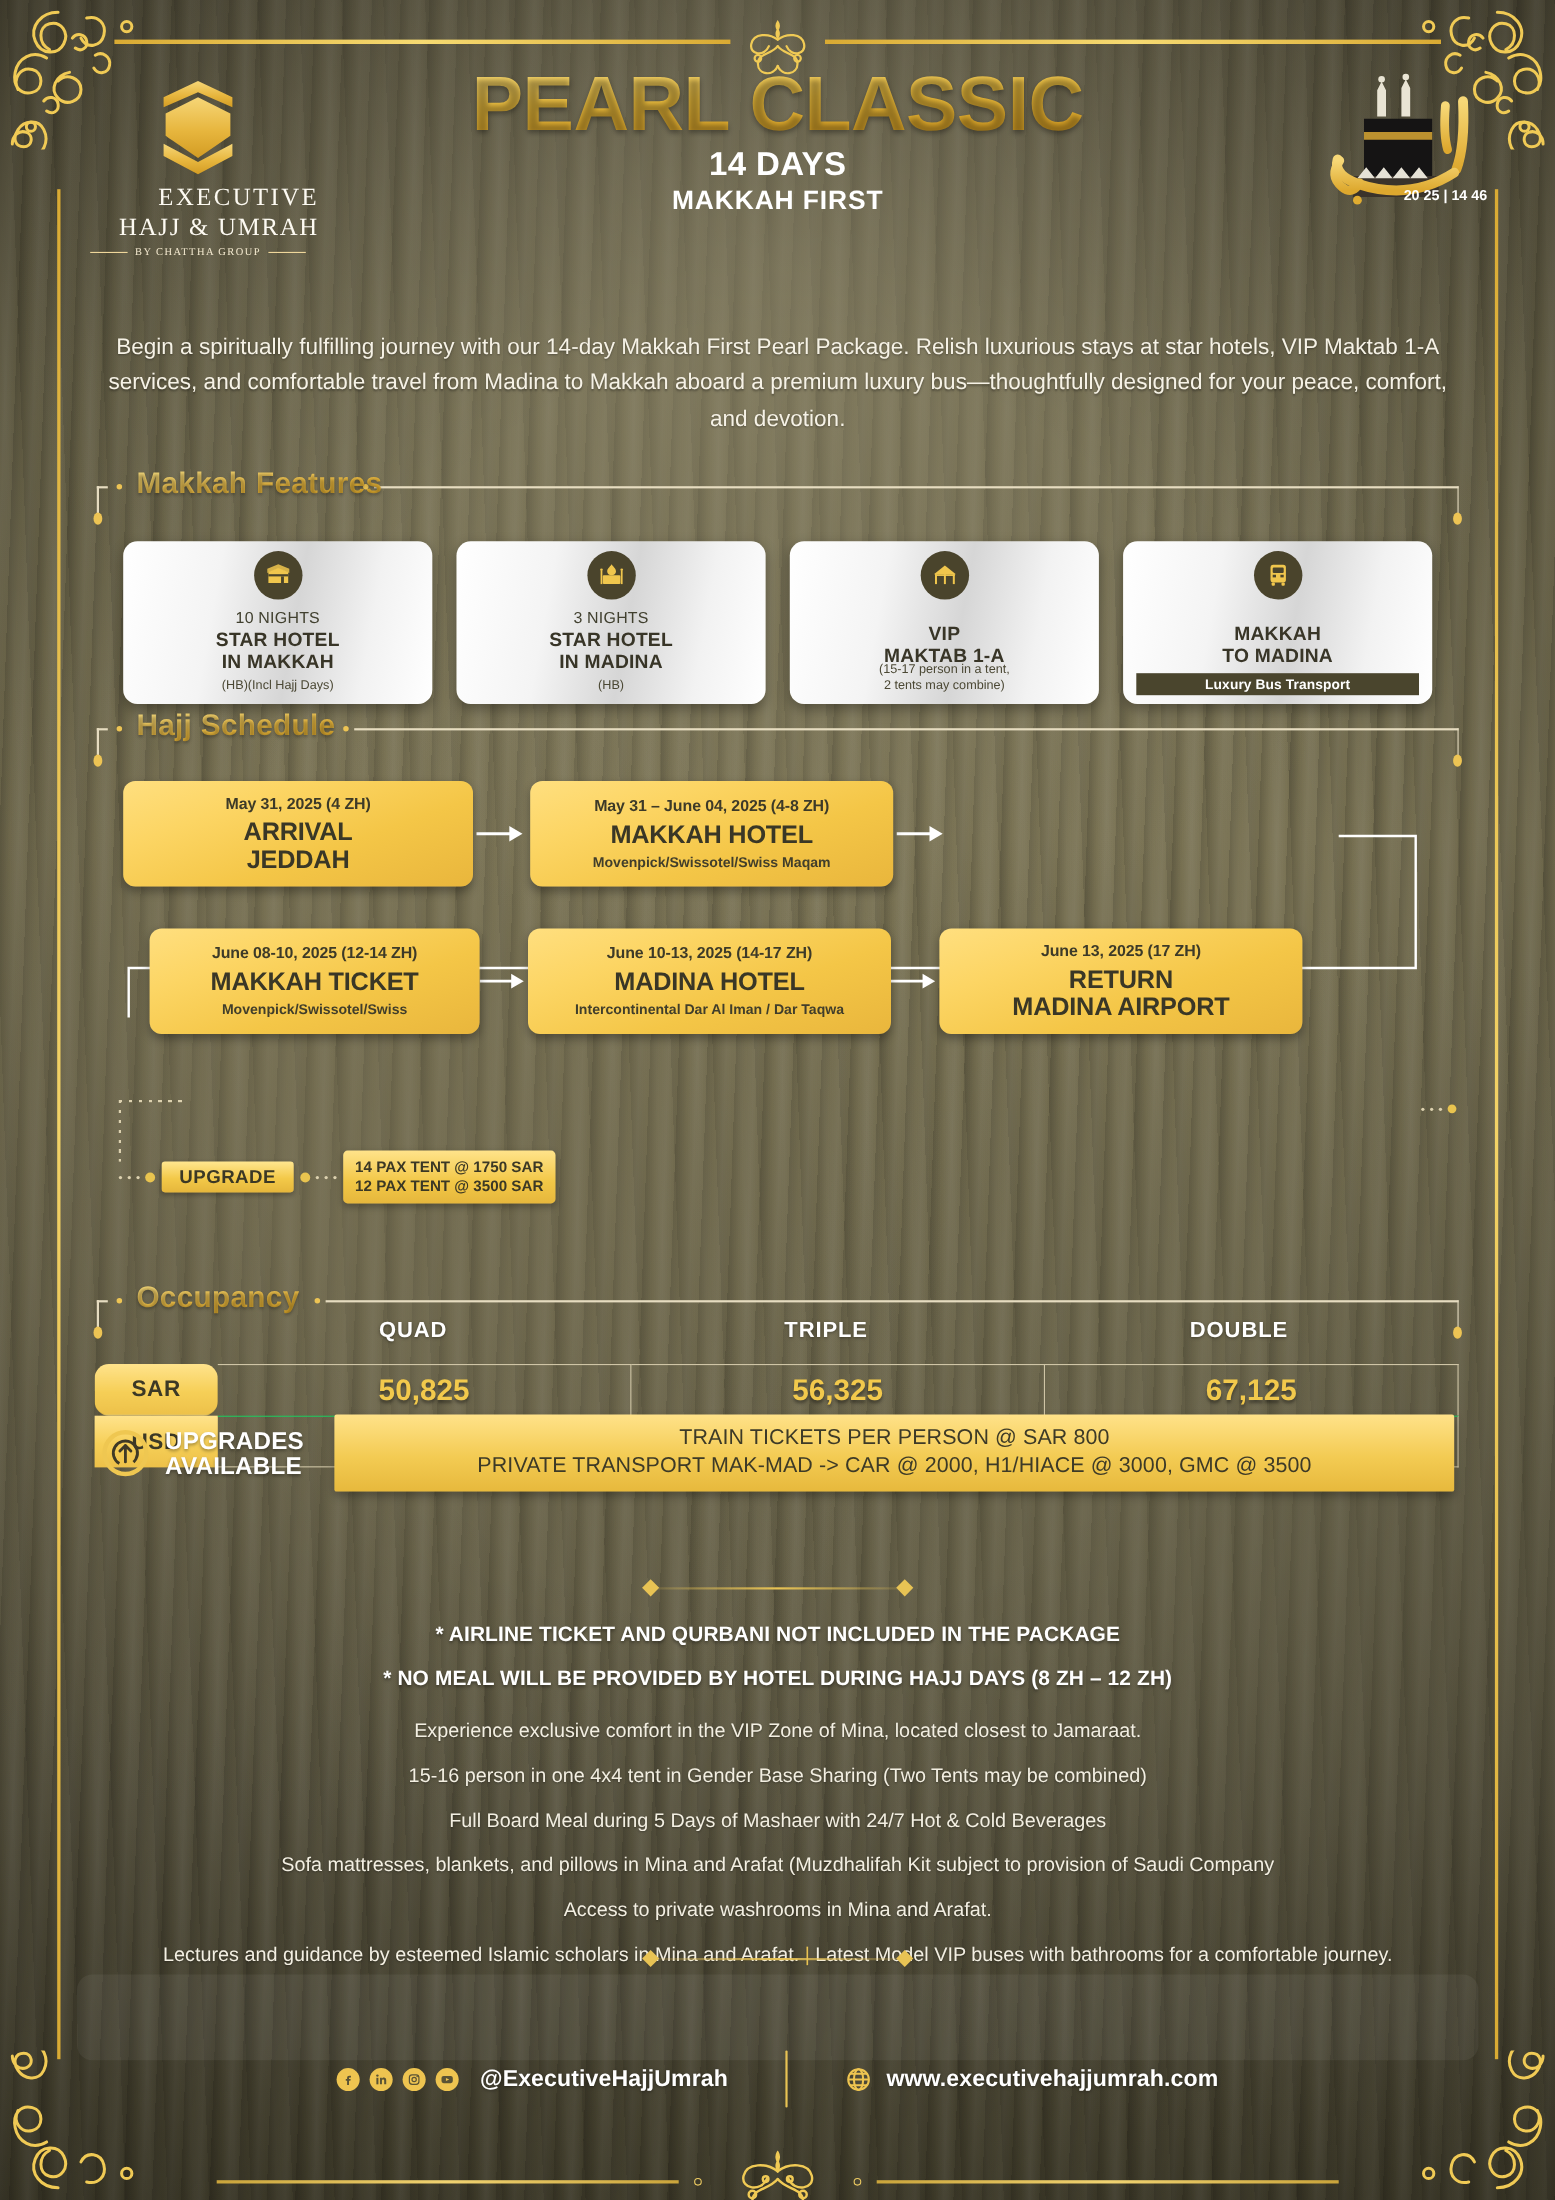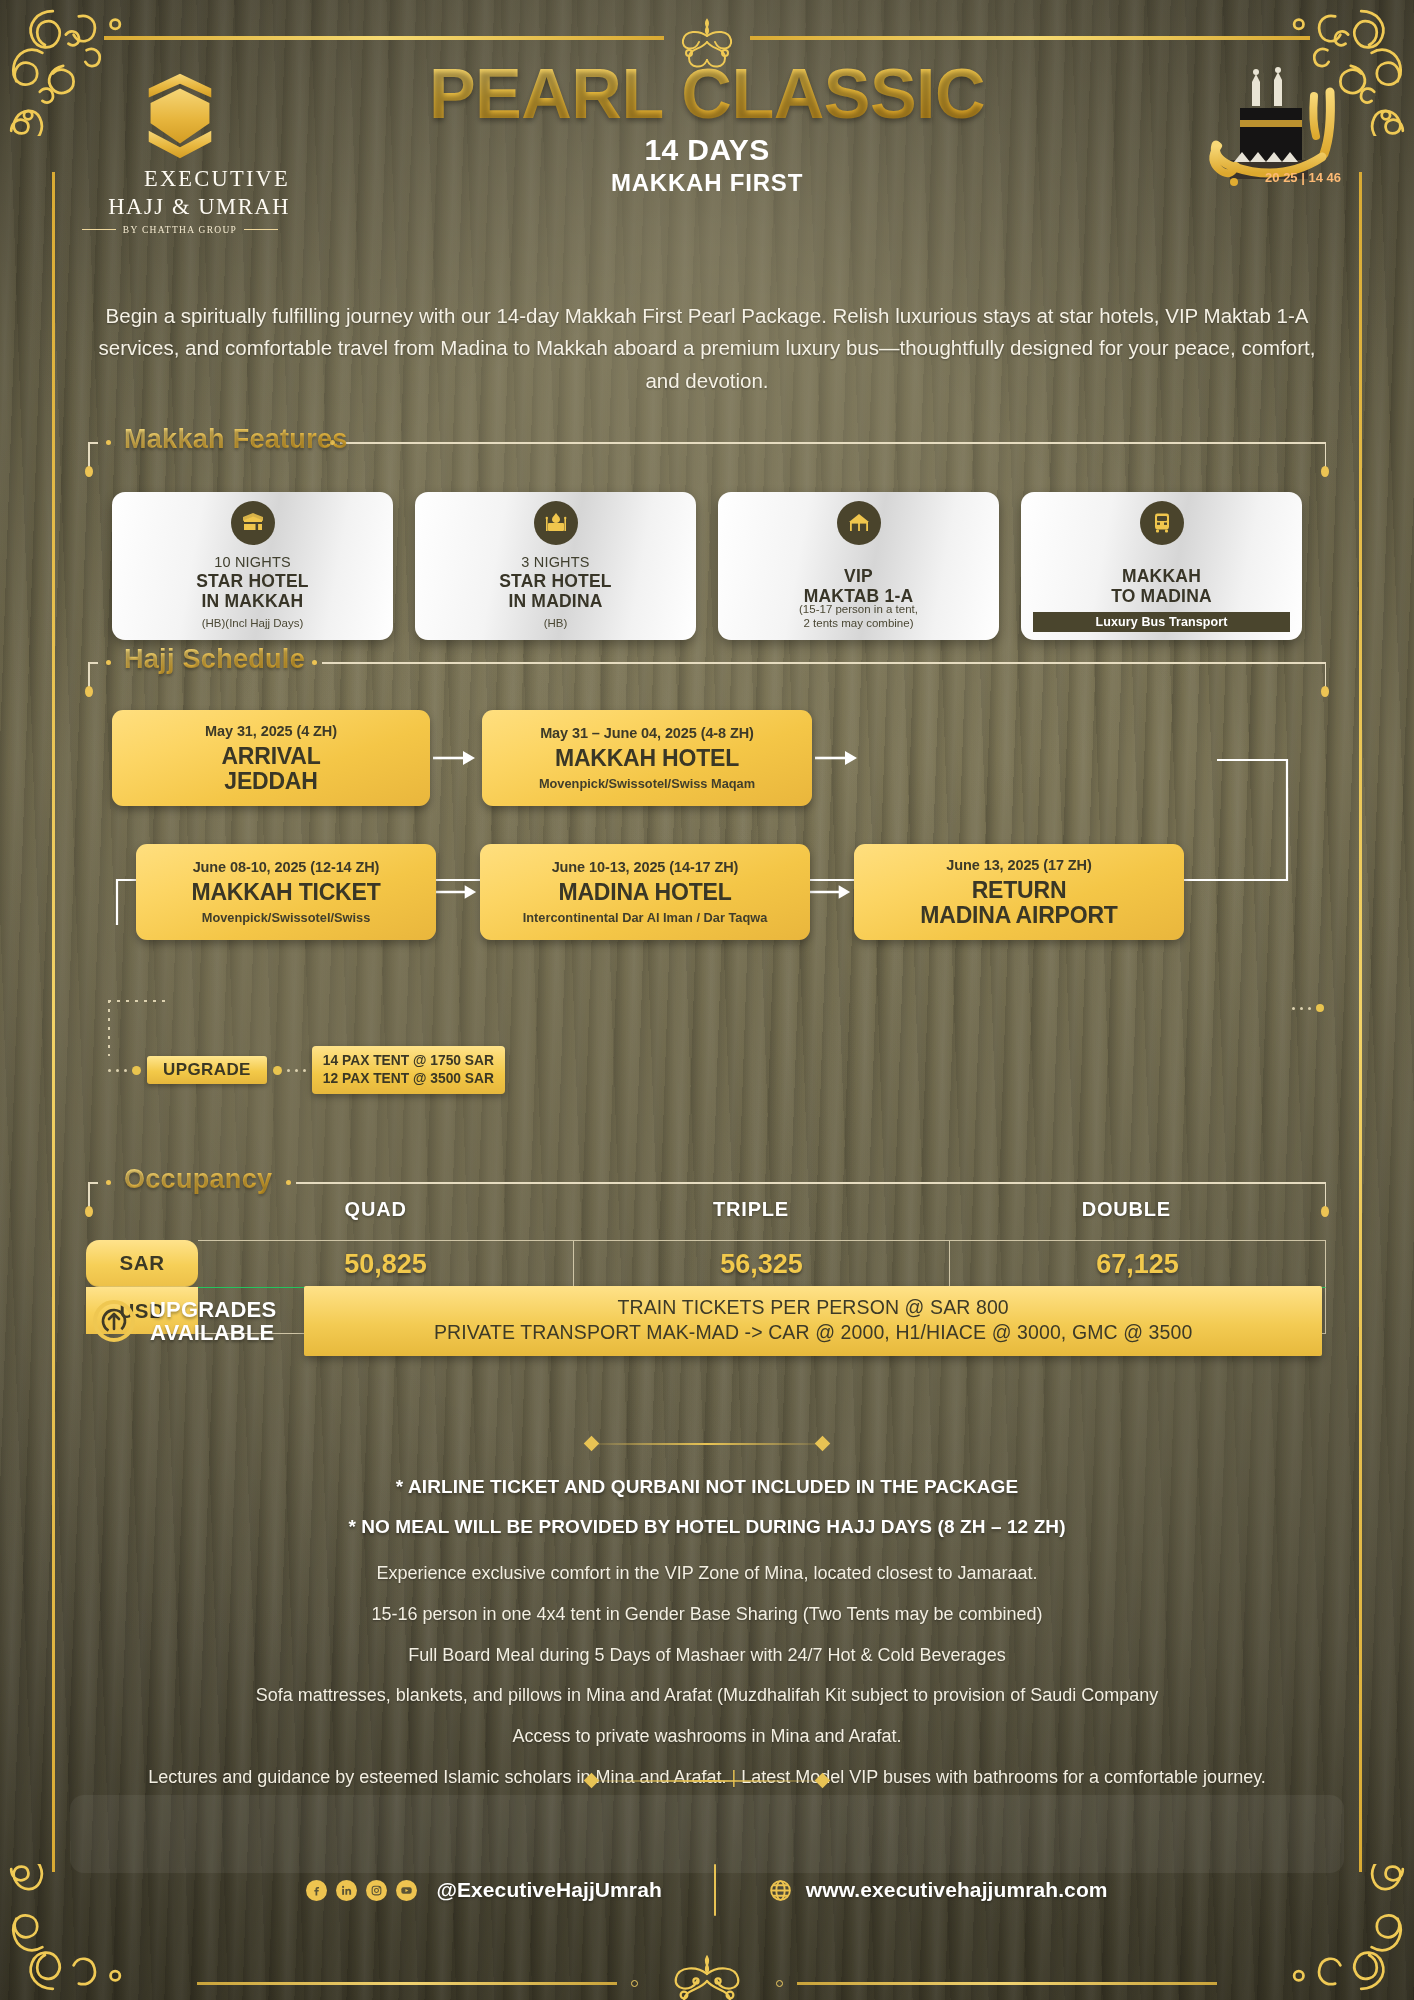--- a/index.html
+++ b/index.html
@@ -49,22 +49,22 @@
   #title {
     font-size:70px; font-weight:700; letter-spacing:-.5px;
     background:linear-gradient(178deg,#f7dd7e 8%,#e8ba3c 45%,#d29b22 78%,#e8c155 100%);
     -webkit-background-clip:text; background-clip:text; color:transparent;
     text-shadow:0 3px 5px rgba(0,0,0,.32);
     line-height:.98;
   }
   #subtitle1 { font-size:30px; font-weight:700; color:#ffffff; letter-spacing:.4px; margin-top:4px; }
   #subtitle2 { font-size:24px; font-weight:600; color:#ffffff; letter-spacing:.8px; margin-top:2px; }
   #kaaba { position:absolute; right:62px; top:2px; width:170px; height:140px; }
-  #hijri { position:absolute; right:73px; top:110px; width:140px; text-align:right;
-           font-size:13px; font-weight:700; color:#fdba74; }
+  #hijri { position:absolute; right:62px; top:110px; width:140px; text-align:right;
+           font-size:13px; font-weight:700; color:#ffffff; }
 
   
   #intro {
     position:absolute; left:92px; right:92px; top:300px;
     text-align:center; color:#f6f2e6; font-size:20.5px; line-height:1.58; font-weight:400;
     text-shadow:0 1px 2px rgba(0,0,0,.35);
   }
 
   
   .sec { position:absolute; left:88px; right:88px; }

